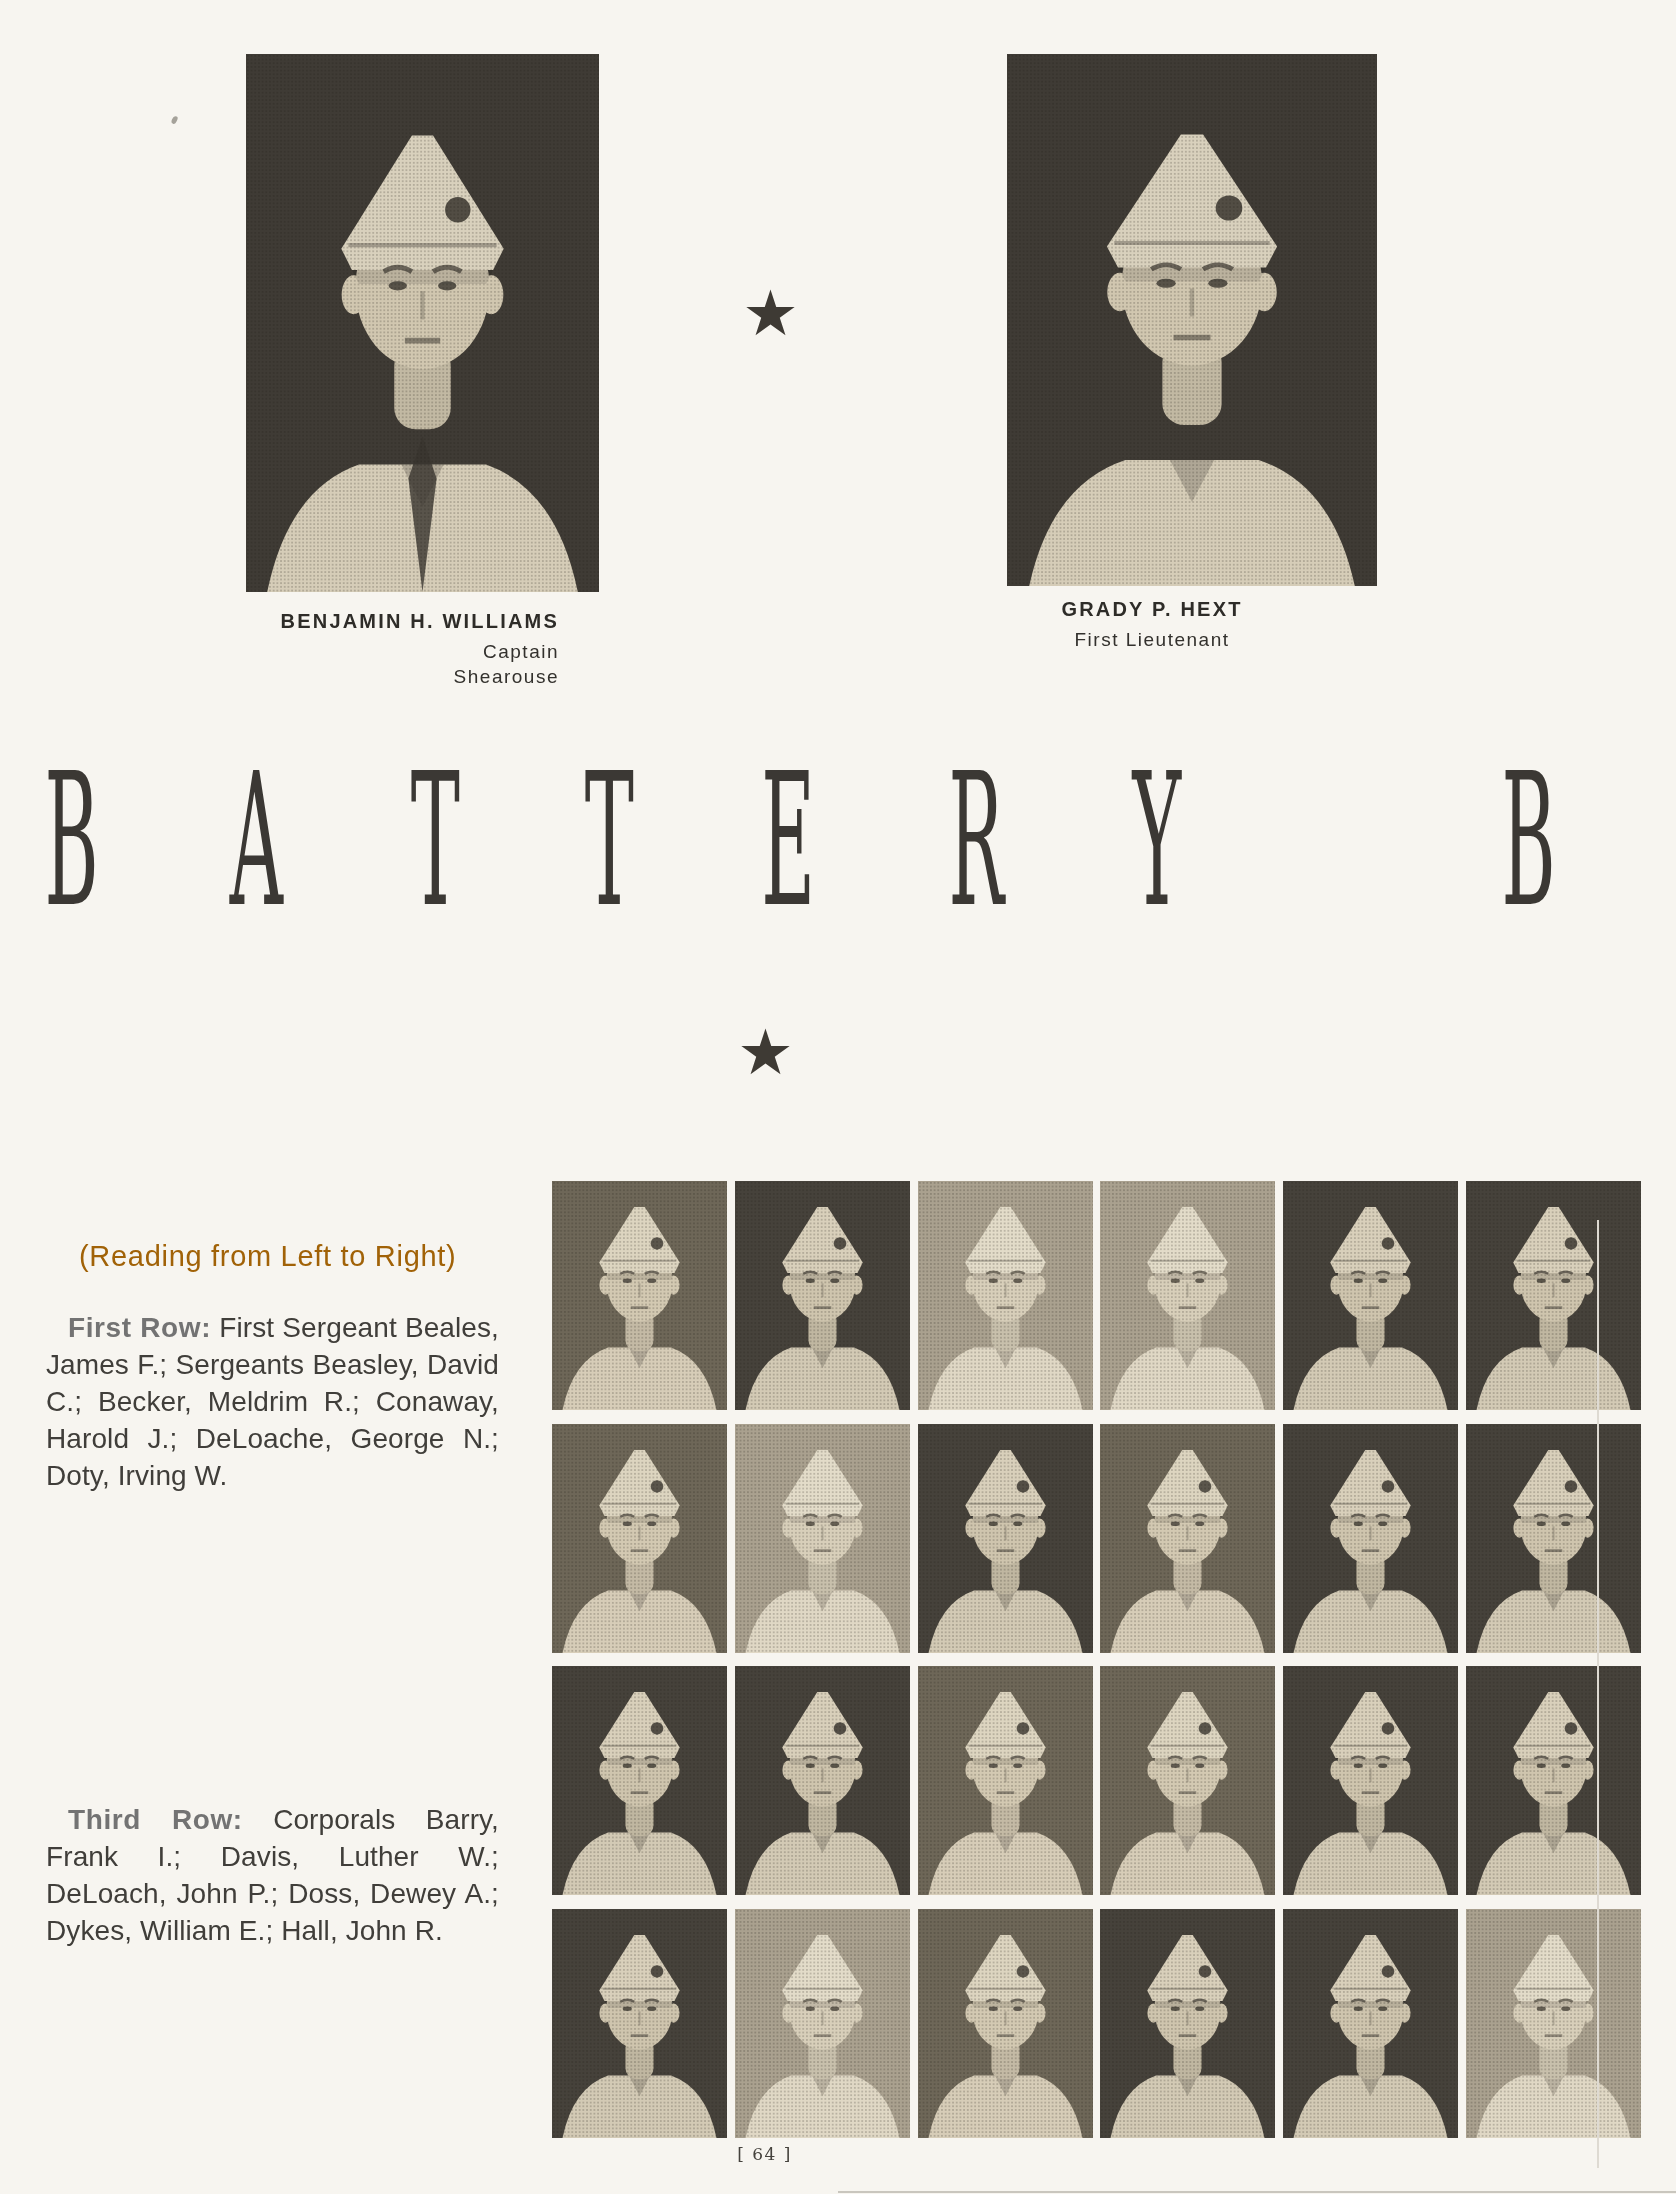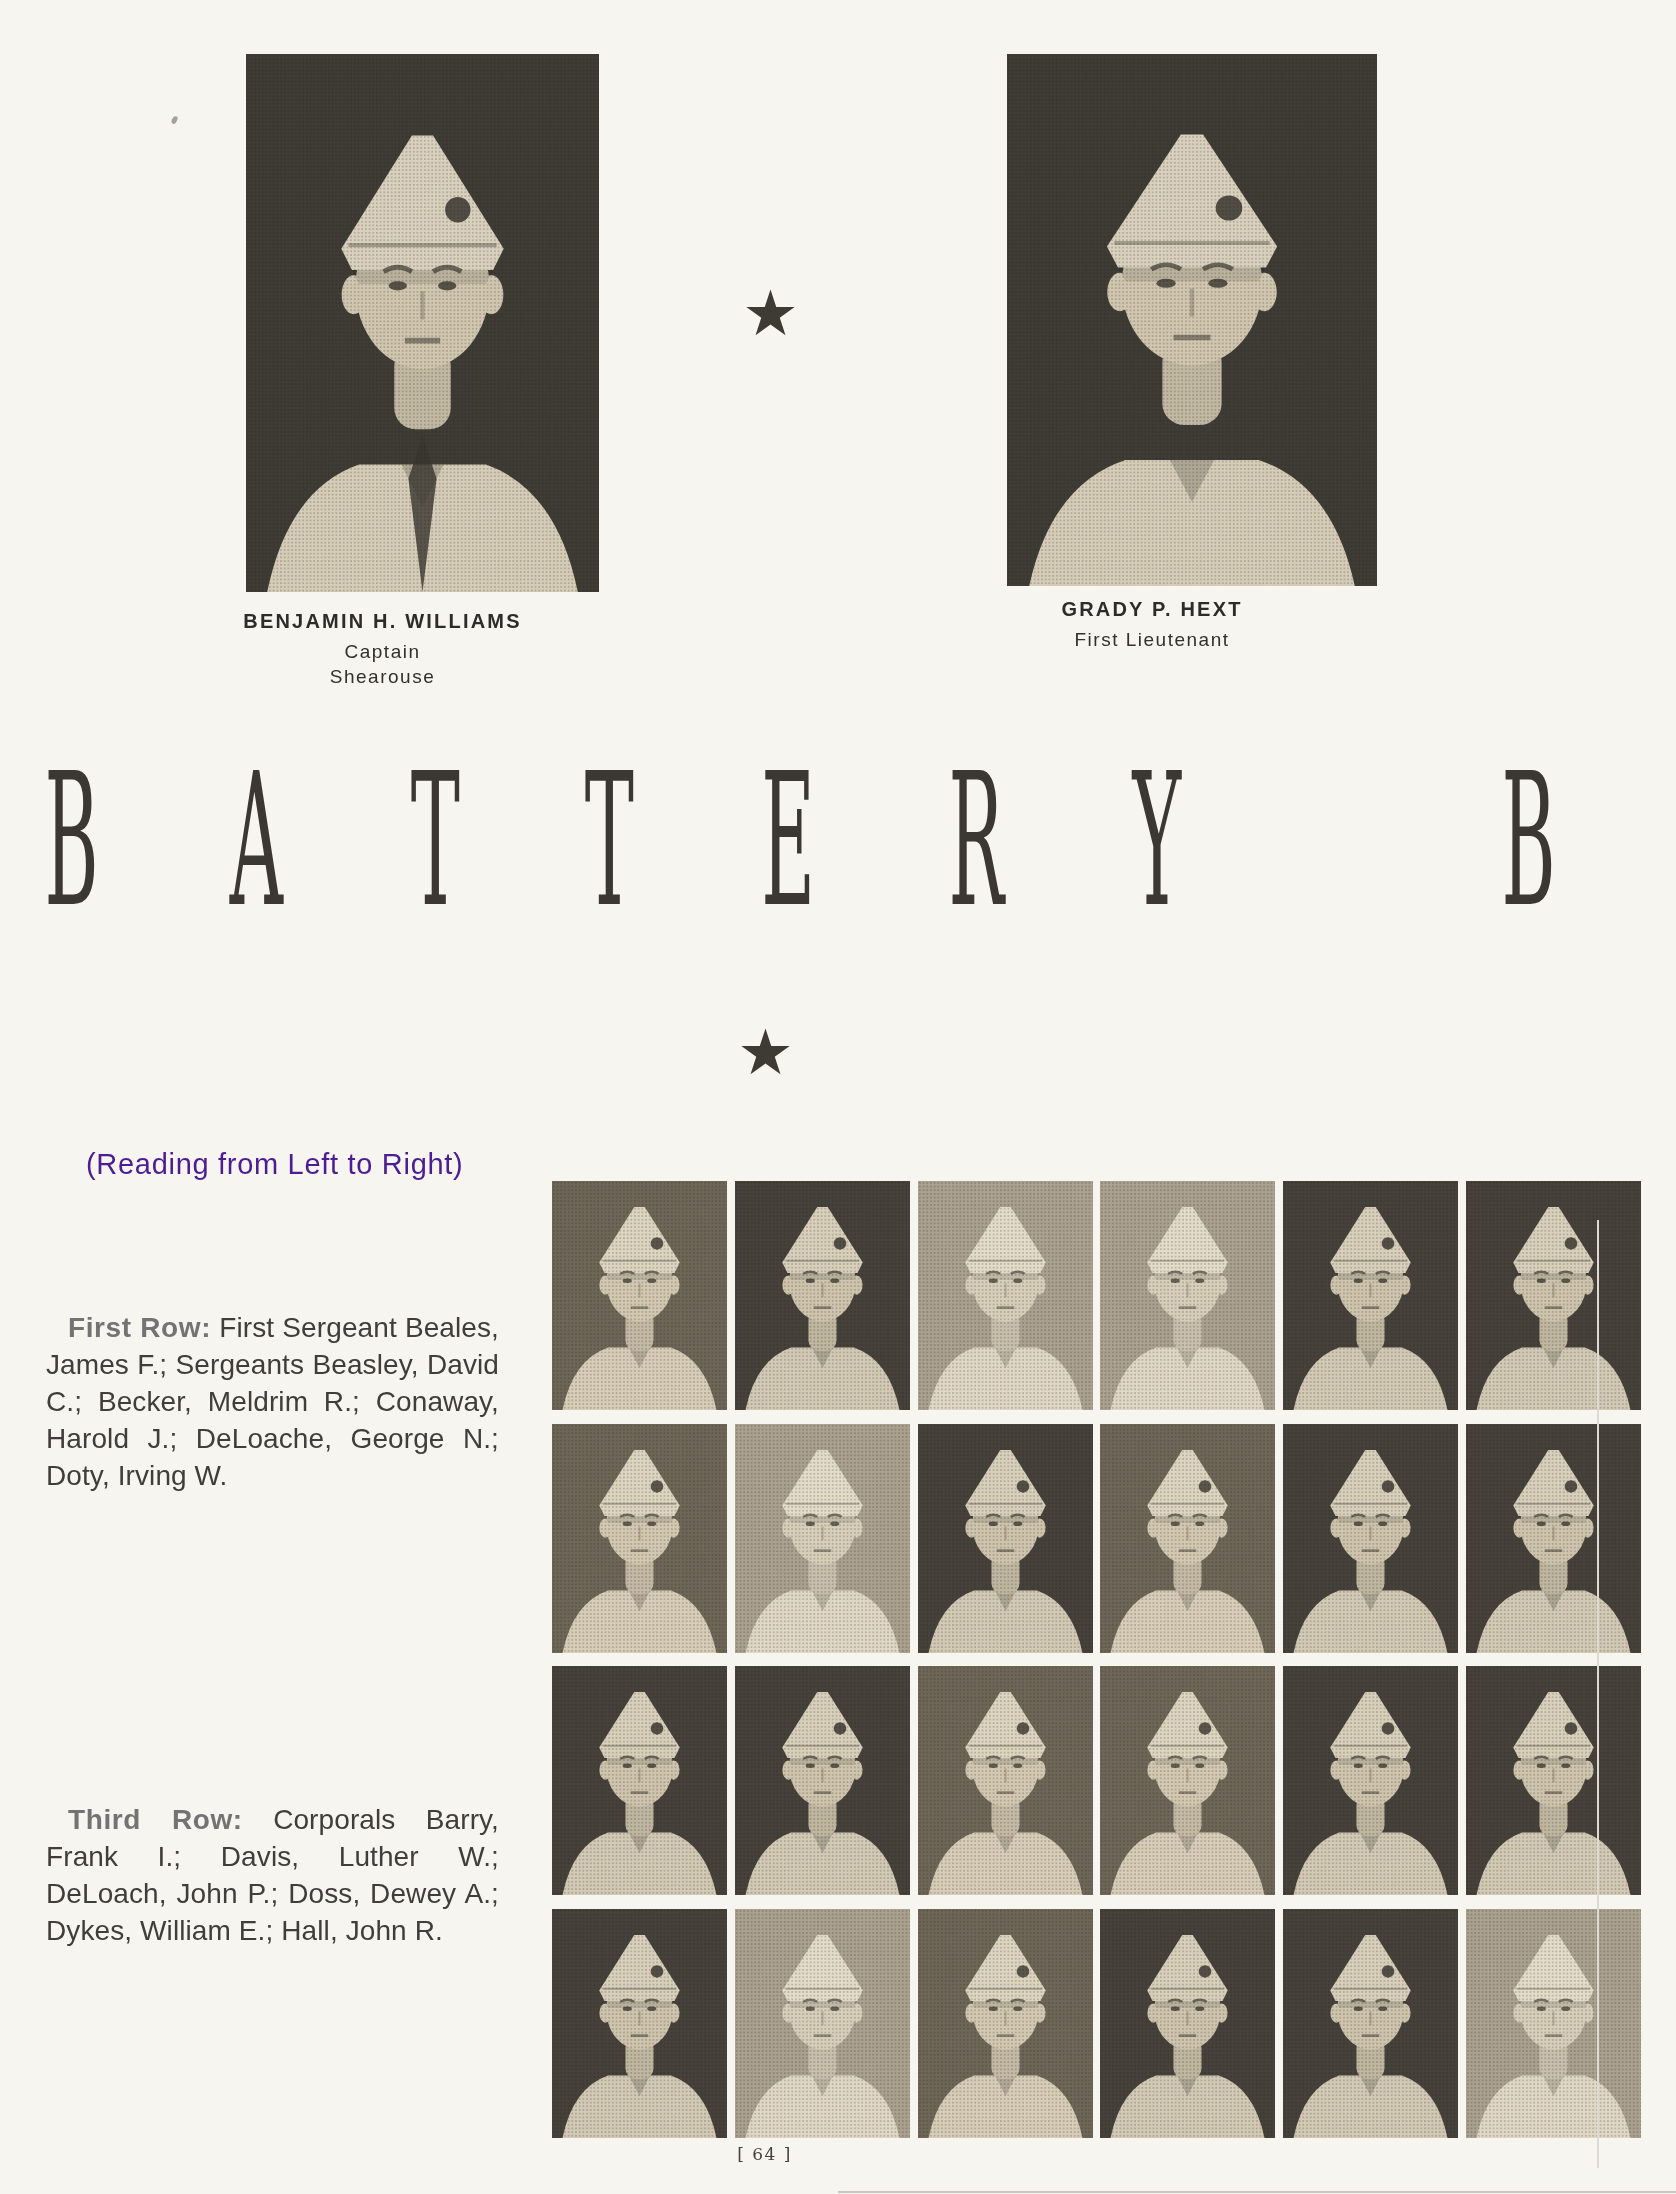--- a/index.html
+++ b/index.html
@@ -16,34 +16,34 @@
   .portrait-right{position:absolute;left:967px;top:42px;width:370px;height:532px;}
 
   
   .star{position:absolute;width:59px;height:59px;display:flex;align-items:center;
         justify-content:center;font-size:63px;line-height:1;color:#3e3a34;}
   .star-top{left:741px;top:284px;}
   .star-mid{left:736px;top:1023px;}
 
   
   .caption{position:absolute;text-align:center;color:#33312d;}
-  .caption-left{left:206px;top:610px;width:353px;}
+  .caption-left{left:206px;top:610px;width:353px;text-align:right;}
   .caption-right{left:967px;top:598px;width:370px;}
   .cap-name{font-size:20px;font-weight:700;letter-spacing:2.2px;margin-bottom:5.9px;color:#2e2c28;}
   .cap-rank{font-size:19px;letter-spacing:1.5px;line-height:25px;}
 
   
   .title{position:absolute;left:4.4px;top:748px;width:1592px;display:flex;
          justify-content:space-between;color:#3b3834;}
   .title-word{display:flex;justify-content:space-between;width:1213px;}
   .tl{font-family:"DejaVu Serif",serif;font-size:184px;line-height:1;display:block;
       transform:scaleX(0.40);}
 
   
-  .note{position:absolute;left:79px;top:1148px;font-size:29px;letter-spacing:0.7px;color:#4c1d95;margin-left:7px;}
+  .note{position:absolute;left:79px;top:1240px;font-size:29px;letter-spacing:0.7px;color:#a16207;}
   .roster-p{position:absolute;left:46px;width:453px;font-size:28px;line-height:37px;
             text-align:justify;text-indent:22px;color:#403e3a;letter-spacing:0.1px;}
   .roster-p .row-label{font-weight:700;color:#737373;letter-spacing:0.6px;}
   .p1{top:1281px}.p2{top:1530px}.p3{top:1773px}.p4{top:1964px}
 
   
   #photo-grid{position:absolute;left:552px;top:1181px;width:1089px;height:957px;
               display:grid;grid-template-columns:repeat(6,175px);
               grid-template-rows:repeat(4,229px);
               justify-content:space-between;align-content:space-between;}

